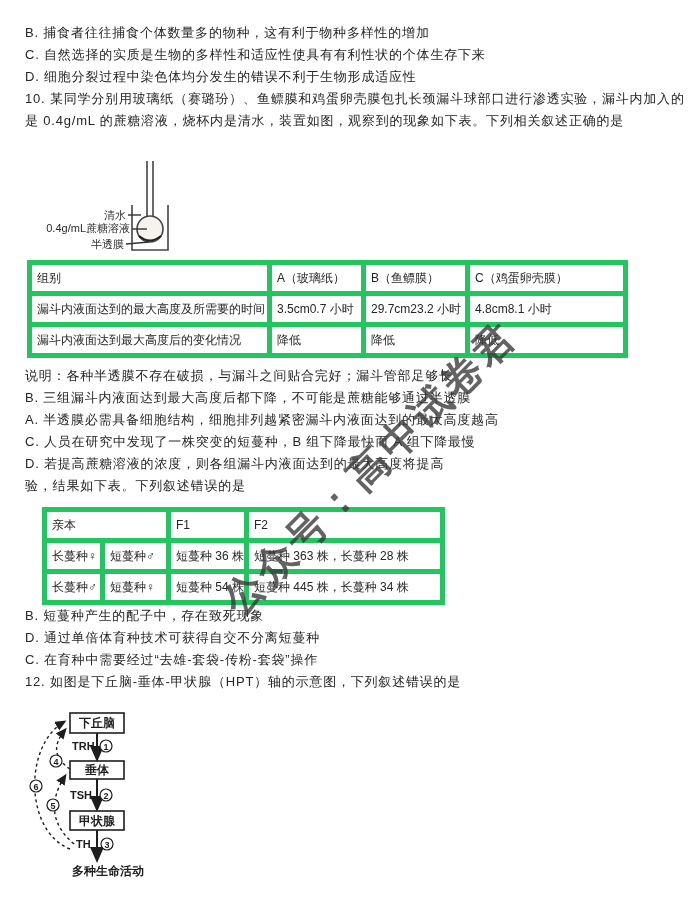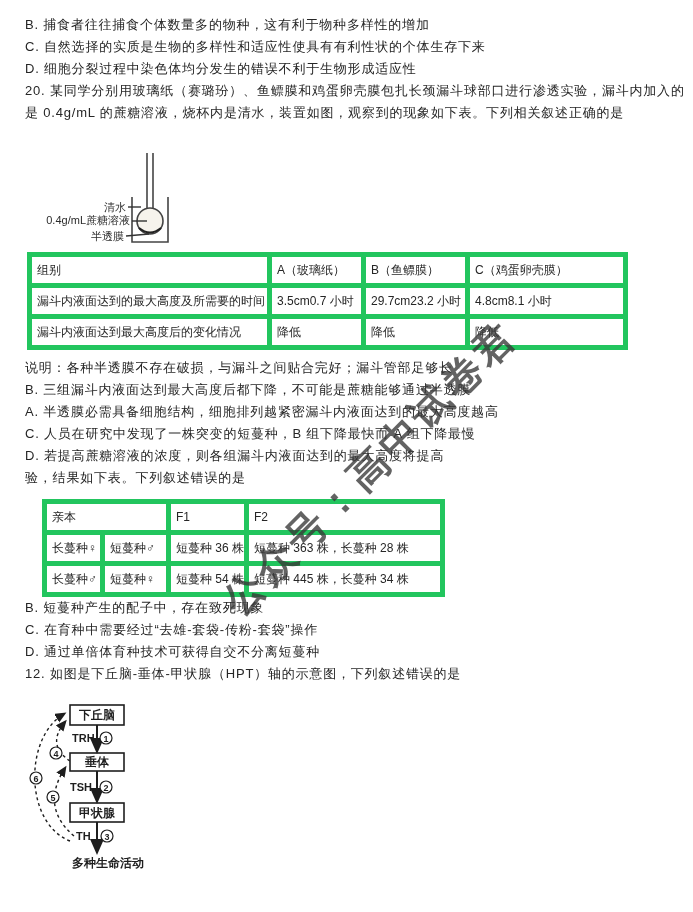--- a/index.html
+++ b/index.html
@@ -2,21 +2,21 @@
 <html><head>
 <meta charset="utf-8">
 <style>
   html,body{margin:0;padding:0;background:#e8e8e8;}
   .page{
     position:relative;width:693px;height:912px;background:#ffffff;
     overflow:hidden;margin:0 auto;
     font-family:"Liberation Sans","DejaVu Sans",sans-serif;
     color:#262626;
   }
-  .content{position:absolute;left:0;top:0;right:0;padding:14px 28px 0 25px;
+  .content{position:absolute;left:0;top:8px;right:0;padding:14px 28px 0 25px;
     font-size:13px;line-height:22px;}
   .content p{margin:0;white-space:nowrap;letter-spacing:0.8px;}
   .note{margin-top:7px !important;font-family:Liberation Serif, serif;}
   table{border-collapse:collapse;table-layout:fixed;font-size:12px;color:#262626;}
   td{border:5px solid #22c55e;padding:2px 5px;white-space:nowrap;overflow:hidden;
      height:21px;vertical-align:middle;text-align:left;}
   .t1{margin:8px 0 0 2px;width:596px;}
   .t1 td{height:22px;}
   .t2{margin:10px 0 0 17px;width:398px;}
   .t2 td{height:19px;}
@@ -38,21 +38,21 @@
 <body>
 
 <div class="page">
   <div class="watermark">公众号：高中试卷君</div>
 
   <div class="content">
     <p>B. 捕食者往往捕食个体数量多的物种，这有利于物种多样性的增加</p>
     <p>C. 自然选择的实质是生物的多样性和适应性使具有有利性状的个体生存下来</p>
     <p>D. 细胞分裂过程中染色体均分发生的错误不利于生物形成适应性</p>
 
-    <p>20. 某同学分别用玻璃纸（赛璐玢）、鱼鳔膜和鸡蛋卵壳膜包扎长颈漏斗球部口进行渗透实验，漏斗内加入的</p>
+    <p>10. 某同学分别用玻璃纸（赛璐玢）、鱼鳔膜和鸡蛋卵壳膜包扎长颈漏斗球部口进行渗透实验，漏斗内加入的</p>
     <p>是 0.4g/mL 的蔗糖溶液，烧杯内是清水，装置如图，观察到的现象如下表。下列相关叙述正确的是</p>
 
     <svg class="funnel-svg" width="240" height="104" viewBox="0 0 240 104">
       <defs>
         <marker id="ah1" markerWidth="8" markerHeight="8" refX="6" refY="3" orient="auto">
           <path d="M0,0 L7,3 L0,6 z" fill="#333"></path>
         </marker>
       </defs>
 
       <g>
@@ -133,22 +133,22 @@
       <tr>
         <td>长蔓种♂</td>
         <td>短蔓种♀</td>
         <td>短蔓种 54 株</td>
         <td>短蔓种 445 株，长蔓种 34 株</td>
       </tr>
     </tbody>
       </table>
 
     <p>B. 短蔓种产生的配子中，存在致死现象</p>
+    <p>D. 通过单倍体育种技术可获得自交不分离短蔓种</p>
     <p>C. 在育种中需要经过“去雄-套袋-传粉-套袋”操作</p>
-    <p>D. 通过单倍体育种技术可获得自交不分离短蔓种</p>
 
     <p>12. 如图是下丘脑-垂体-甲状腺（HPT）轴的示意图，下列叙述错误的是</p>
 
     <svg class="hpt-svg" width="160" height="180" viewBox="0 0 160 180">
       <defs>
         <marker id="ah2" markerWidth="9" markerHeight="9" refX="6" refY="3.5" orient="auto">
           <path d="M0,0 L8,3.5 L0,7 z" fill="#1e1e1e"></path>
         </marker>
       </defs>
 

